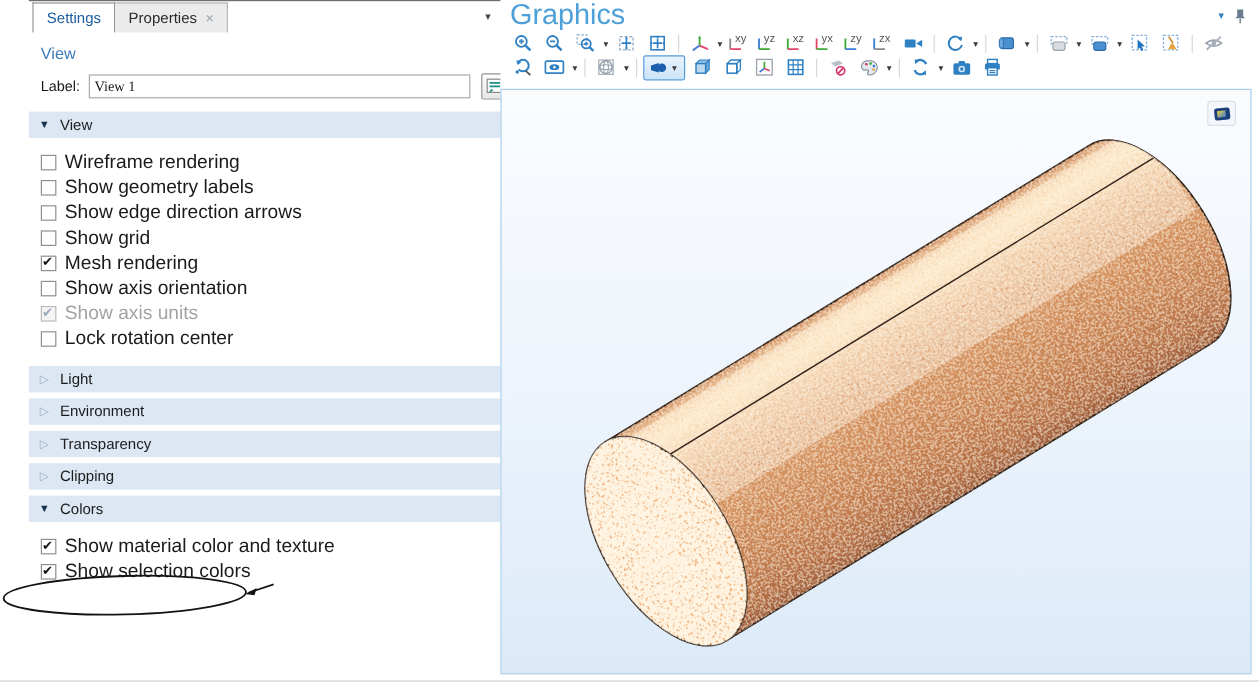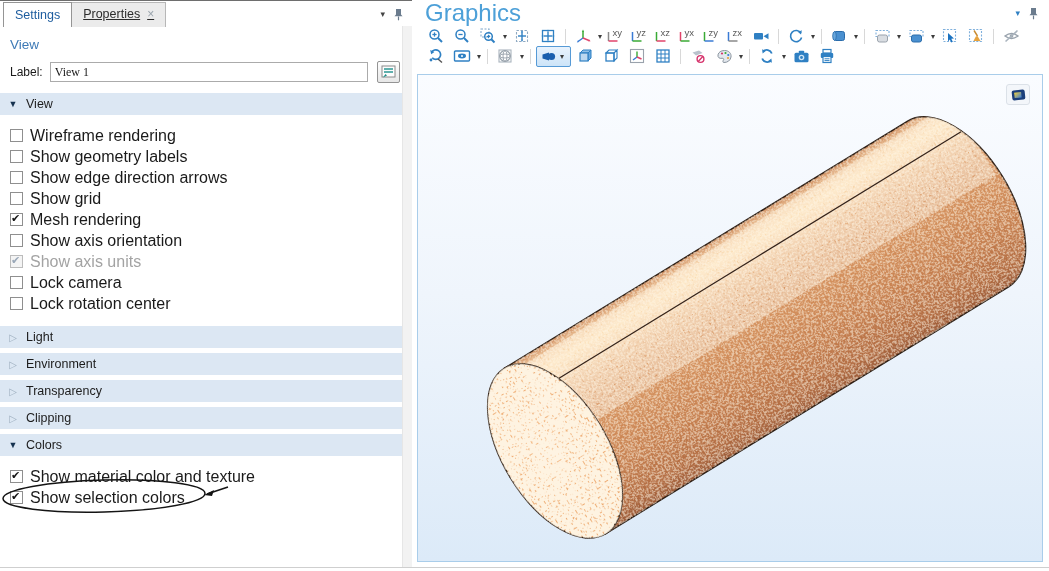--- a/index.html
+++ b/index.html
@@ -1,24 +1,24 @@
 <!DOCTYPE html>
 <html><head>
 <meta charset="utf-8">
 <style>
   html,body{margin:0;padding:0;background:#fff;}
   .screen{position:relative;width:1049px;height:571px;overflow:hidden;
     font-family:"Liberation Sans",sans-serif;background:#fff;}
 
   
-  .settings-panel{position:absolute;left:0;top:0;width:412px;height:568px;background:#fff;}
+  .settings-panel{position:absolute;left:0;top:0;width:412px;height:568px;background:#fff;padding-left:24px;}
   .tabbar{height:26px;border-top:1px solid #6e6e6e;display:flex;align-items:flex-end;background:#fff;}
   .tab{height:25px;line-height:25px;padding:0 11px;font-size:12.5px;box-sizing:border-box;}
   .tab.active{border:1px solid #959595;border-bottom:none;color:#1d5c9e;background:#fff;margin-left:3px;}
-  .tab.inactive{border:1px solid #b7b7b7;border-left:none;border-bottom:none;color:#2b2b2b;background:#ebebeb;display:flex;align-items:flex-end;gap:7px;text-decoration:underline;}
+  .tab.inactive{border:1px solid #b7b7b7;border-left:none;border-bottom:none;color:#2b2b2b;background:#ebebeb;display:flex;align-items:flex-start;gap:7px;}
   .tab-close{color:#9aa4ad;font-size:12px;cursor:default;}
   .tab-tools{margin-left:auto;display:flex;align-items:center;gap:8px;padding:0 8px 6px 0;}
   .caret-sm{font-size:9px;color:#444;line-height:1;}
   .panel-title{color:#3e7ab6;font-size:13.5px;padding:10px 0 0 10px;}
   .label-row{display:flex;align-items:center;margin:9px 8px 10px 10px;}
   .label-row label{font-size:12px;color:#1a1a1a;margin-right:7px;}
   .label-row input{width:318px;height:20px;box-sizing:border-box;border:1px solid #ababab;
     font-family:Liberation Serif, serif;font-size:12px;padding:1px 4px;color:#1a1a1a;outline:none;}
   .rename-btn{width:23px;height:22px;margin-left:9px;border:1px solid #949494;border-radius:2px;
     background:linear-gradient(#fefefe,#e7e7e7);display:flex;align-items:center;justify-content:center;padding:0;}
@@ -123,24 +123,20 @@
       <span class="cb"></span>
       <span>Mesh rendering</span>
     </div>
     <div class="cb-row">
       <span class="cb"></span>
       <span>Show axis orientation</span>
     </div>
     <div class="cb-row checked disabled">
       <span class="cb"></span>
       <span>Show axis units</span>
-    </div>
-    <div class="cb-row">
-      <span class="cb"></span>
-      <span>Lock camera</span>
     </div>
     <div class="cb-row">
       <span class="cb"></span>
       <span>Lock rotation center</span>
     </div>
   </div>
 
   <div class="band">
     <span class="tri closed">▷</span>
     <span>Light</span>

